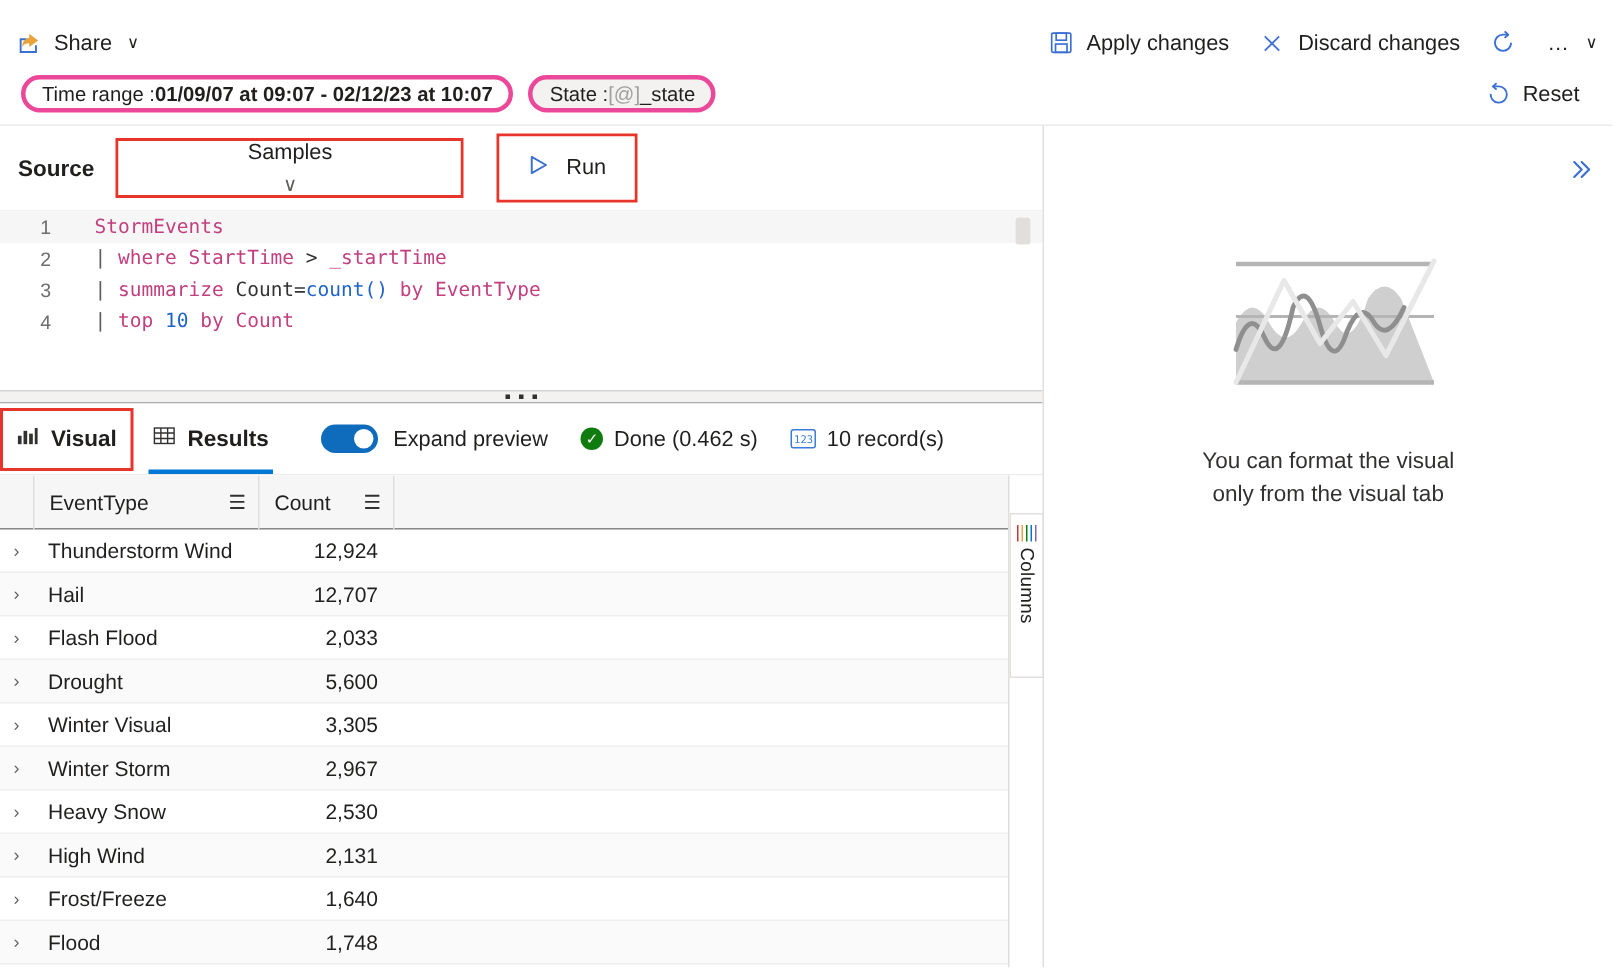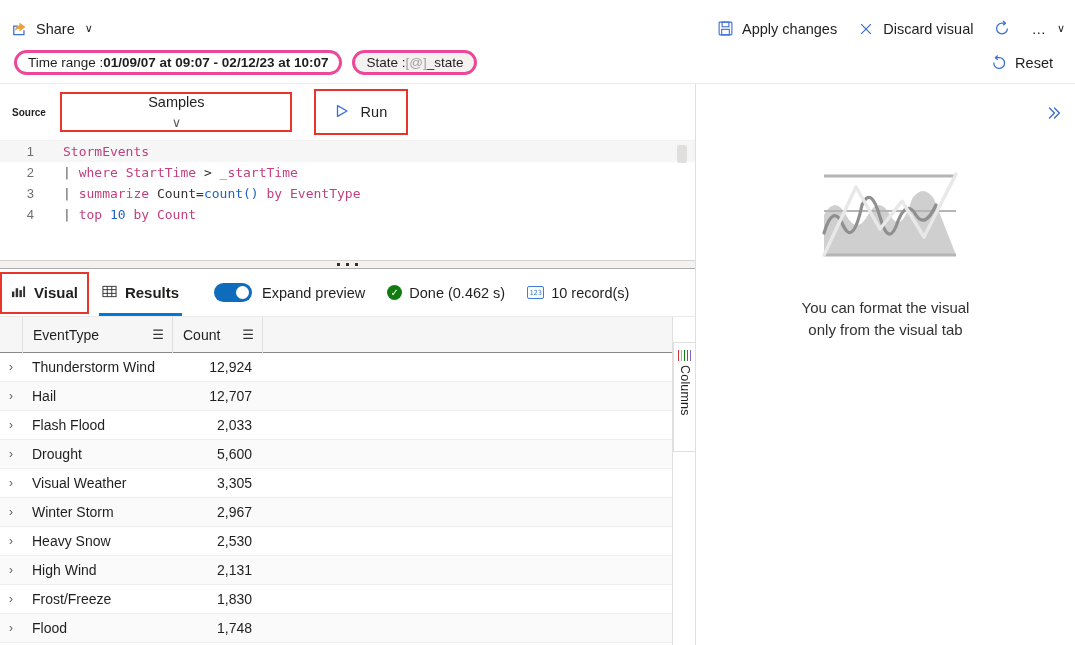--- a/index.html
+++ b/index.html
@@ -52,21 +52,21 @@
     height: 30px; padding: 0 8px; cursor: pointer;
     font-size: 14.5px; color: #201f1e;
   }
 
   
   .srcrow {
     position: absolute; left: 0; top: 84px; width: 695px; height: 56px;
     display: flex; align-items: center; padding-left: 12px;
     background: #ffffff;
   }
-  .src-label { font-weight: bold; font-size: 10px; margin-right: 14px; }
+  .src-label { font-weight: bold; font-size: 15px; margin-right: 14px; }
   .annot {
     border: 2.5px solid #e8352c;
     display: inline-flex; align-items: center;
   }
   .src-select {
     width: 228px; height: 36px;
     display: flex; align-items: center; justify-content: space-between;
     padding: 0 10px 0 11px; background: #fff; cursor: pointer;
     font-size: 14.5px;
     flex-direction: column;
@@ -259,21 +259,21 @@
       <span>Apply changes</span>
     </div>
 
     <div class="cmd-item">
       <span class="cmd-ico">
         <svg width="16" height="16" viewBox="0 0 20 20" stroke="#3b6fd4" stroke-width="1.5">
           <line x1="4" y1="4" x2="16" y2="16"></line>
             <line x1="16" y1="4" x2="4" y2="16"></line>
         </svg>
       </span>
-      <span>Discard visual</span>
+      <span>Discard changes</span>
     </div>
 
     <div class="cmd-item">
       <span class="cmd-ico">
         <svg width="19" height="19" viewBox="0 0 20 20" fill="none" stroke="#3b6fd4" stroke-width="1.4">
           <path d="M16 10 A6 6 0 1 1 10 4 L13.2 4"></path>
           <path d="M11.2 1.6 L13.9 4.1 L11.2 6.4" stroke-linejoin="round"></path>
         </svg>
       </span>
     </div>
@@ -426,21 +426,21 @@
           <span class="gr-fill"></span>
         </div>
         <div class="grow">
           <span class="gr-exp">›</span>
           <span class="gr-c1">Drought</span>
           <span class="gr-c2">5,600</span>
           <span class="gr-fill"></span>
         </div>
         <div class="grow">
           <span class="gr-exp">›</span>
-          <span class="gr-c1">Visual Weather</span>
+          <span class="gr-c1">Winter Visual</span>
           <span class="gr-c2">3,305</span>
           <span class="gr-fill"></span>
         </div>
         <div class="grow">
           <span class="gr-exp">›</span>
           <span class="gr-c1">Winter Storm</span>
           <span class="gr-c2">2,967</span>
           <span class="gr-fill"></span>
         </div>
         <div class="grow">
@@ -451,21 +451,21 @@
         </div>
         <div class="grow">
           <span class="gr-exp">›</span>
           <span class="gr-c1">High Wind</span>
           <span class="gr-c2">2,131</span>
           <span class="gr-fill"></span>
         </div>
         <div class="grow">
           <span class="gr-exp">›</span>
           <span class="gr-c1">Frost/Freeze</span>
-          <span class="gr-c2">1,830</span>
+          <span class="gr-c2">1,640</span>
           <span class="gr-fill"></span>
         </div>
         <div class="grow">
           <span class="gr-exp">›</span>
           <span class="gr-c1">Flood</span>
           <span class="gr-c2">1,748</span>
           <span class="gr-fill"></span>
         </div>
       </div>
   </div>

